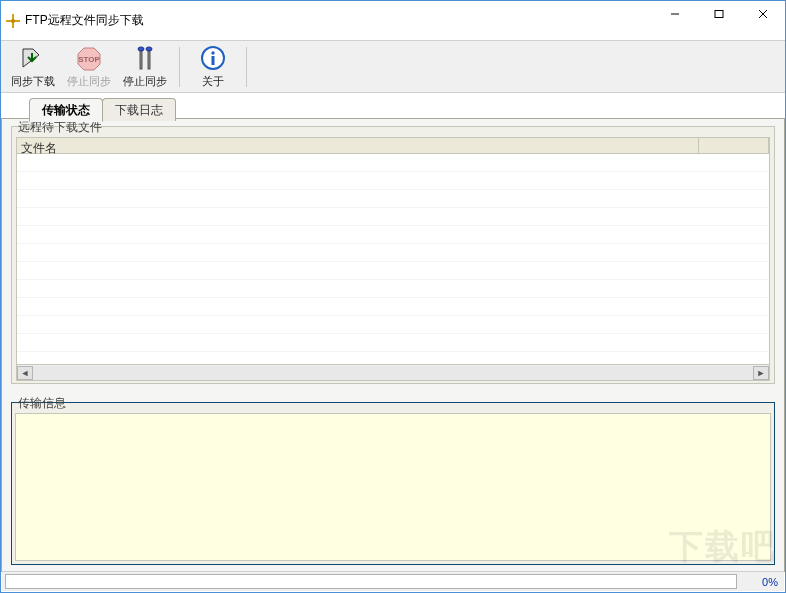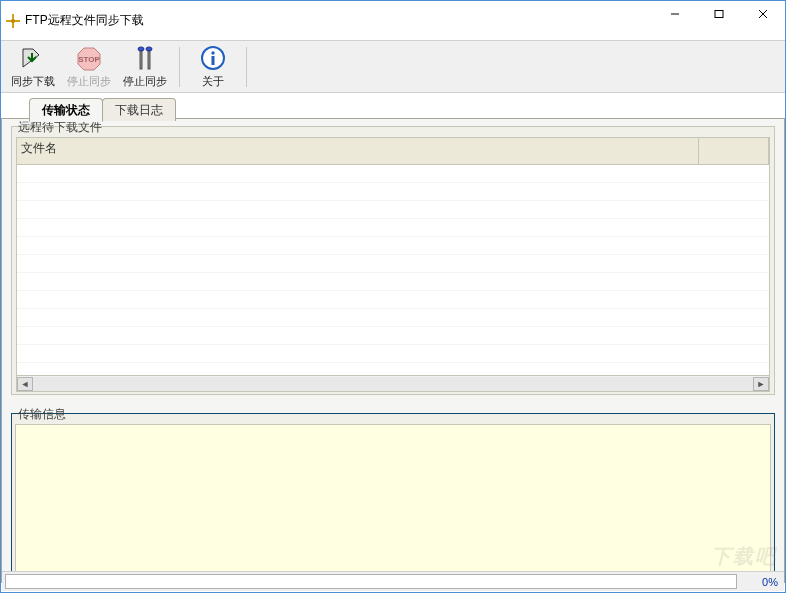--- a/index.html
+++ b/index.html
@@ -109,21 +109,21 @@
   }
   .listview {
     width: 100%;
     background: #fff;
     border: 1px solid #c5c5b8;
   }
   .listheader {
     display: flex;
     background: #ece9d8;
     border-bottom: 1px solid #c5c5b8;
-    height: 27px;
+    height: 16px;
   }
   .listheader .col {
     border-right: 1px solid #c5c5b8;
     padding: 2px 4px;
     font-size: 12px;
     color: #333;
   }
   .listbody {
     height: 210px;
     background: #fff;
@@ -192,24 +192,23 @@
   .progress-pct {
     width: 44px;
     text-align: right;
     padding-right: 6px;
     color: #0033aa;
     font-size: 11px;
   }
   .watermark {
     position: absolute;
     right: 8px; bottom: 22px;
-    font-size: 20px;
+    font-size: 34px;
     color: rgba(120,120,120,0.15);
     font-weight: bold;
-    font-style: italic;
     pointer-events: none;
     letter-spacing: 2px;
   }
 </style>
 </head>
 <body>
 
 <div class="titlebar">
   <span class="title-icon">
     <svg viewBox="0 0 16 16" width="16" height="16">

